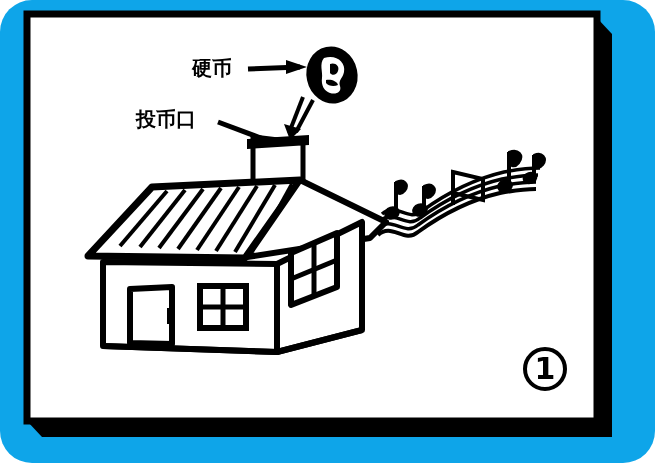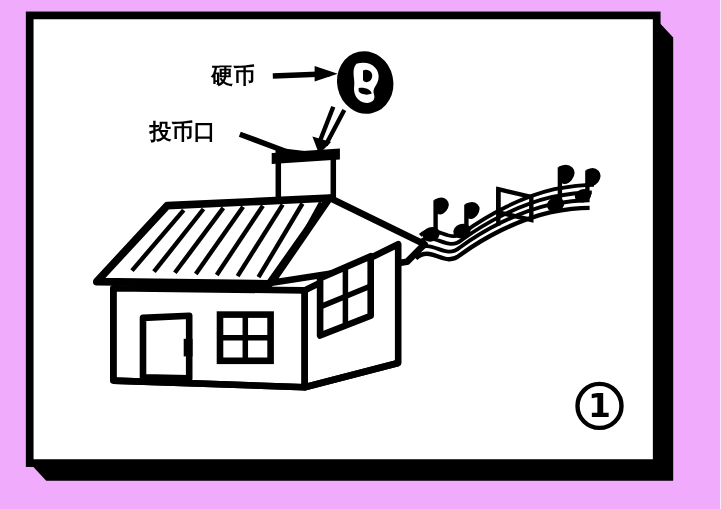--- a/index.html
+++ b/index.html
@@ -10,21 +10,22 @@
   body {
     width: 655px;
     height: 463px;
     font-family: "DejaVu Sans", "Liberation Sans", sans-serif;
     overflow: hidden;
   }
   #illustration-root {
     position: relative;
     width: 655px;
     height: 463px;
-    background: #f0abfc;
+    background: #0ea5e9;
+    border-radius: 32px;
   }
   #scene-svg {
     position: absolute;
     left: 0;
     top: 0;
     width: 655px;
     height: 463px;
     display: block;
   }
   .label-text {

